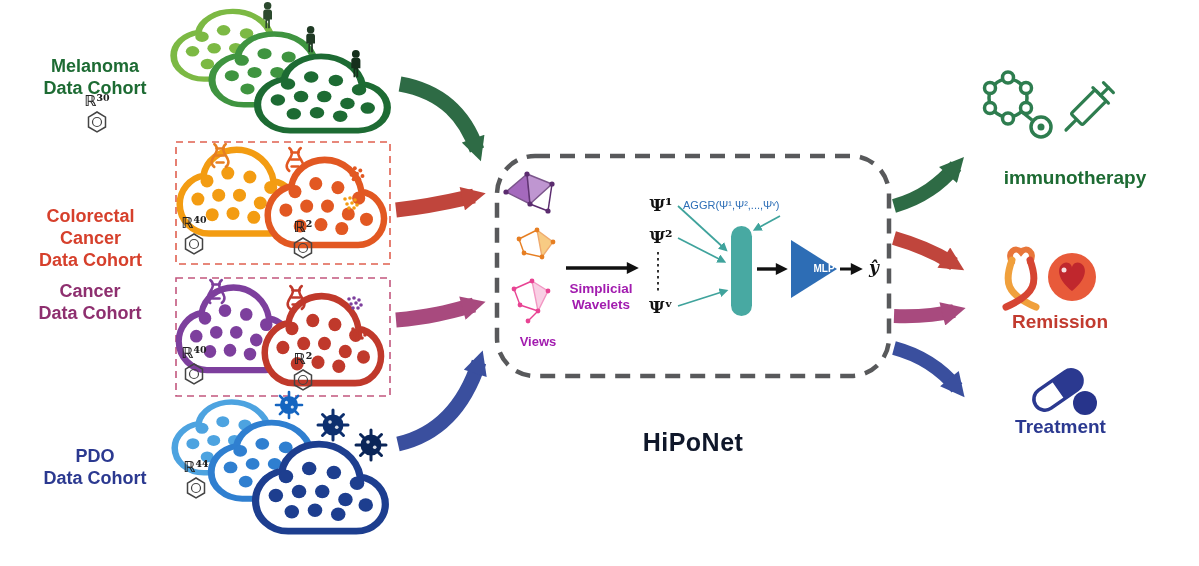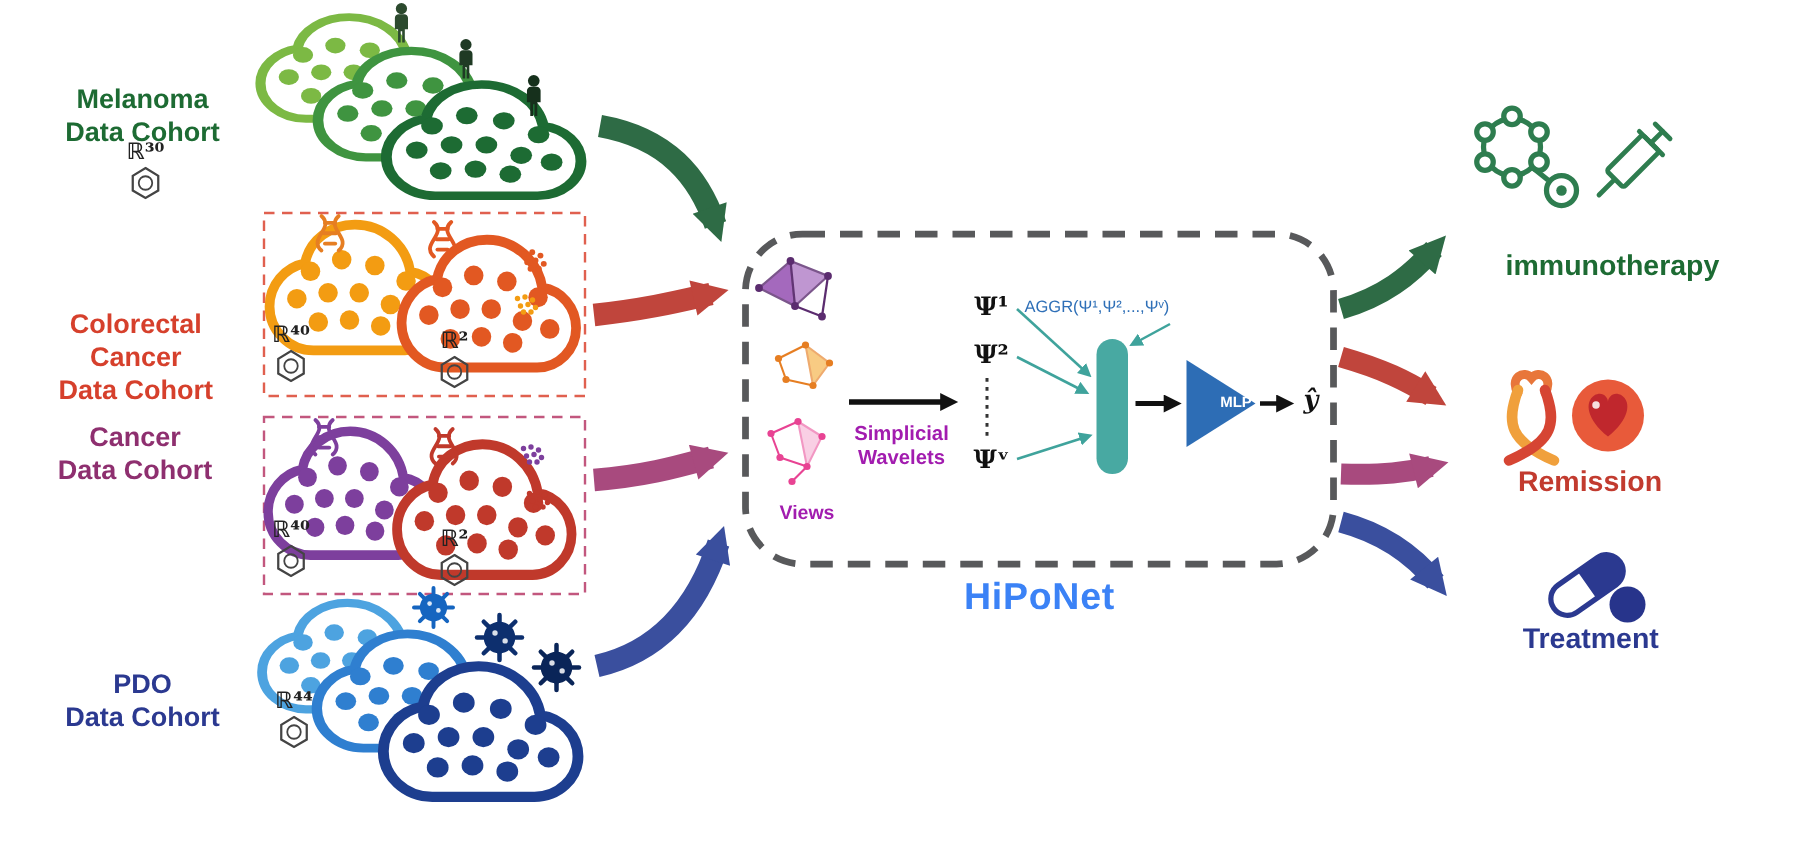--- a/index.html
+++ b/index.html
@@ -13,21 +13,21 @@
   .dim{position:absolute;display:flex;flex-direction:column;align-items:center;gap:1px;
        font-weight:600;font-size:15px;color:#222;text-align:center;
        font-family:"DejaVu Serif","DejaVu Sans",serif;}
   .psi{position:absolute;width:32px;text-align:center;font-weight:bold;font-size:17px;color:#111;
        font-family:"DejaVu Serif","DejaVu Sans",serif;}
   .aggr{position:absolute;font-size:11px;font-weight:normal;color:#2e6fb7;text-align:left;}
   .mlp{position:absolute;font-size:10px;font-weight:bold;color:#fff;text-align:center;}
   .yhat{position:absolute;font-size:17px;font-weight:bold;font-style:italic;color:#111;
         font-family:"DejaVu Serif",serif;}
   .small{font-weight:600;font-size:13px;color:#a21caf;}
-  .title{font-size:25px;color:#3b82f6;letter-spacing:.5px;}
+  .title{font-size:25px;color:#0f172a;letter-spacing:.5px;margin-top:44px;}
 </style>
 </head>
 <body>
 
 <div class="stage">
 
   <svg class="layer" width="1199" height="566" viewBox="0 0 1199 566">
     <defs>
       <marker id="mk-green" viewBox="0 0 10 10" refX="5" refY="5" markerUnits="userSpaceOnUse" markerWidth="26" markerHeight="24" orient="auto">
           <path d="M0,0 L10,5 L0,10 Z" fill="#2e6b45"></path>

